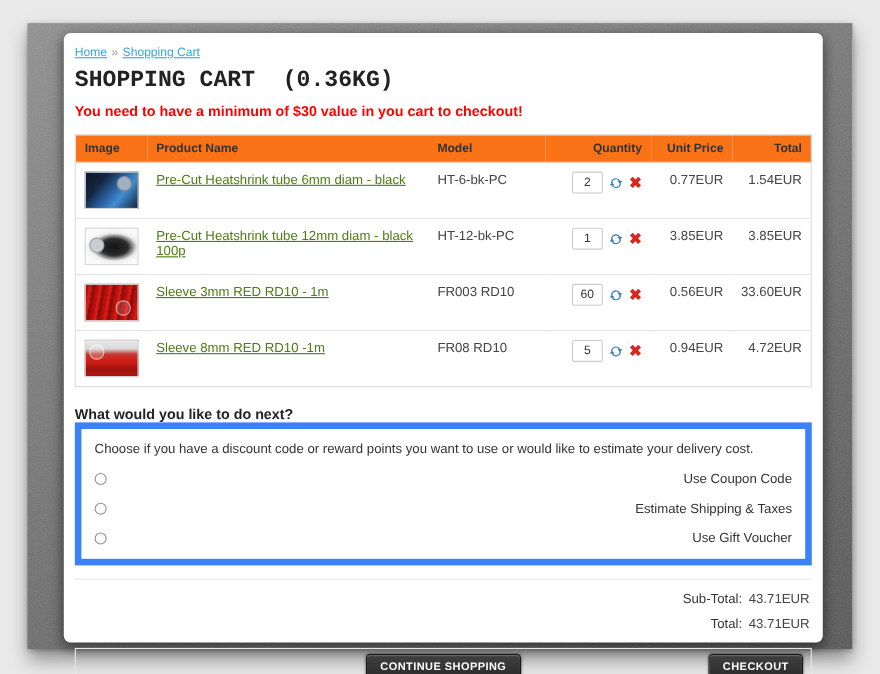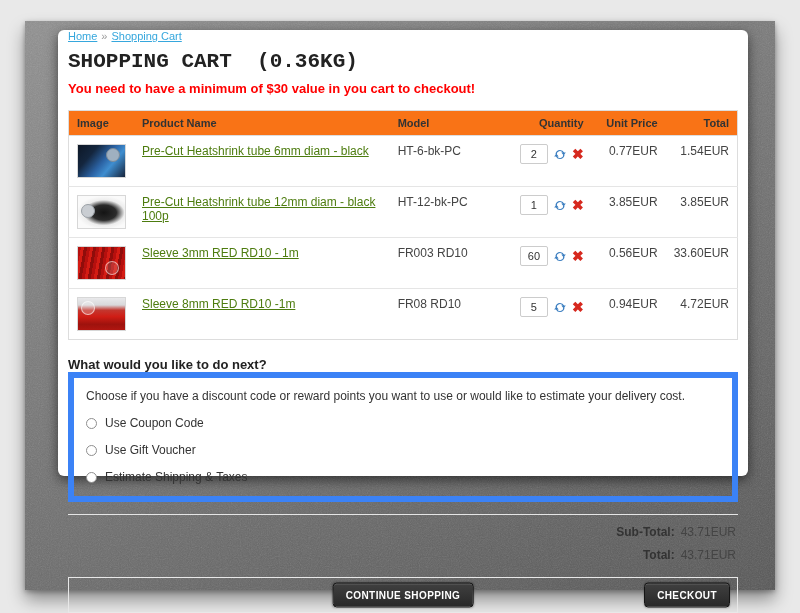--- a/index.html
+++ b/index.html
@@ -10,23 +10,23 @@
   }
   
   .wall{
     position:absolute;left:25px;top:21px;width:750px;height:569px;
     background:linear-gradient(155deg,#909090 0%,#7b7b7b 35%,#676767 70%,#565656 100%);
     box-shadow:0 10px 16px rgba(0,0,0,.38), 0 2px 5px rgba(0,0,0,.30);
   }
   .wall .noise{position:absolute;left:0;top:0;width:100%;height:100%;display:block;}
   
   .card{
-    position:absolute;left:58px;top:30px;width:690px;height:446px;box-sizing:border-box;
+    position:absolute;left:58px;top:30px;width:690px;height:554px;box-sizing:border-box;
     background:#ffffff;border-radius:6px;box-shadow:0 4px 12px rgba(0,0,0,.55);
-    padding:0 10px;
+    padding:12px 10px;
   }
   
   .crumbs{font-size:11px;color:#9a9a9a;line-height:13px;}
   .crumbs a{color:#36a7dd;text-decoration:underline;cursor:pointer;}
   .crumbs .sep{margin:0 4px;color:#9a9a9a;}
   
   h1.title{margin:7px 0 0;font-size:21px;line-height:24px;color:#222;font-weight:bold;white-space:pre;font-family:Liberation Mono, monospace;}
   
   .warning{margin-top:7px;color:#ff0000;font-weight:bold;font-size:13px;line-height:15px;}
   
@@ -47,30 +47,30 @@
   input.qty{
     width:26px;height:18px;border:1px solid #ccc;border-radius:2px;font-size:11px;
     text-align:center;color:#333;font-family:"Liberation Sans",sans-serif;padding:0;
   }
   .icon-btn{display:inline-flex;align-items:center;cursor:pointer;line-height:0;}
   .x-icon{color:#d6281e;font-size:14px;font-weight:bold;line-height:14px;}
   
   .next-head{margin-top:17px;font-size:13px;font-weight:bold;color:#222;}
   .options-box{border:6px solid #3b82f6;margin-top:0;padding:11px 12px 12px;}
   .options-desc{font-size:12px;color:#333;line-height:14px;}
-  .opt{display:flex;align-items:center;gap:8px;margin-top:13px;font-size:12px;color:#333;cursor:pointer;}
+  .opt{display:flex;align-items:center;gap:8px;margin-top:13px;font-size:12px;color:#333;cursor:pointer;justify-content:space-between;}
   .radio{
     appearance:none;-webkit-appearance:none;width:11px;height:11px;margin:0;
     border:1px solid #8f8f8f;border-radius:50%;background:#fff;cursor:pointer;flex:0 0 auto;
   }
   
   .rule{border-top:1px solid #e5e5e5;margin-top:12px;}
   .totals{padding:10px 2px 2px;text-align:right;font-size:12px;color:#444;}
   .totals .trow{margin-bottom:9px;}
-  .totals .tlabel{font-weight:bold;color:#333;}
+  .totals .tlabel{font-weight:normal;color:#333;}
   .totals .tval{display:inline-block;min-width:58px;text-align:right;}
   
   .actions{border:1px solid #e8e8e8;margin-top:4px;height:34px;position:relative;}
   .btn{
     position:absolute;top:50%;transform:translateY(-50%);
     background:linear-gradient(#404040,#282828);color:#fff;
     font-size:10px;font-weight:bold;letter-spacing:.4px;white-space:nowrap;
     padding:6px 12px;border:1px solid #151515;border-radius:4px;cursor:pointer;
     box-shadow:inset 0 1px 0 rgba(255,255,255,.18), 0 0 2px rgba(0,0,0,.35);
     font-family:"Liberation Sans",sans-serif;
@@ -237,26 +237,26 @@
   <div class="options-box">
     <div class="options-desc">Choose if you have a discount code or reward points you want to use or would like to estimate your delivery cost.</div>
 
       <label class="opt">
         <input type="radio" name="next" class="radio" style="">
         <span>Use Coupon Code</span>
       </label>
 
       <label class="opt">
         <input type="radio" name="next" class="radio" style="">
-        <span>Use Gift Voucher</span>
+        <span>Estimate Shipping &amp; Taxes</span>
       </label>
 
       <label class="opt">
         <input type="radio" name="next" class="radio" style="">
-        <span>Estimate Shipping &amp; Taxes</span>
+        <span>Use Gift Voucher</span>
       </label>
 
   </div>
 
   <div class="rule"></div>
 
   <div class="totals">
 
       <div class="trow">
         <span class="tlabel">Sub-Total:</span>

